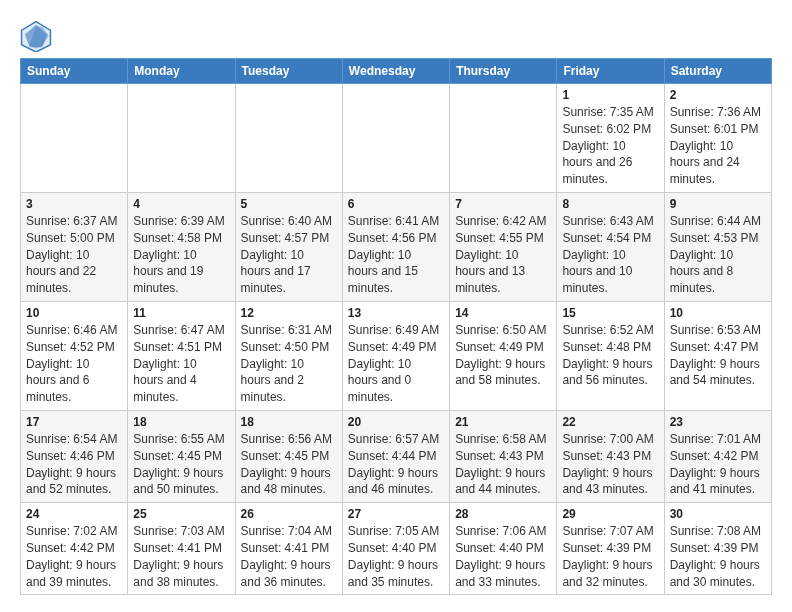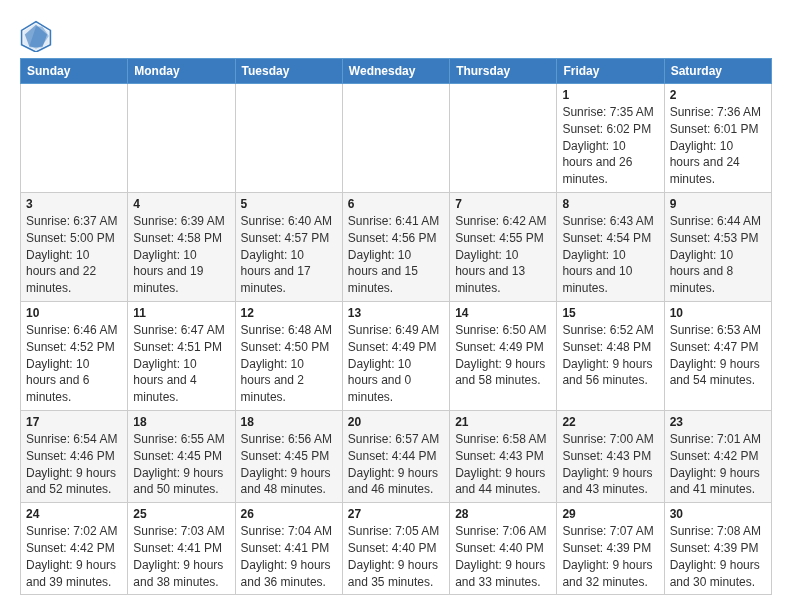--- a/index.html
+++ b/index.html
@@ -208,21 +208,21 @@
 Daylight: 10 hours and 6 minutes.</div>
           </td>
           <td>
             <span class="day-number">11</span>
             <div class="cell-content">Sunrise: 6:47 AM
 Sunset: 4:51 PM
 Daylight: 10 hours and 4 minutes.</div>
           </td>
           <td>
             <span class="day-number">12</span>
-            <div class="cell-content">Sunrise: 6:48 AM
+            <div class="cell-content">Sunrise: 6:31 AM
 Sunset: 4:50 PM
 Daylight: 10 hours and 2 minutes.</div>
           </td>
           <td>
             <span class="day-number">13</span>
             <div class="cell-content">Sunrise: 6:49 AM
 Sunset: 4:49 PM
 Daylight: 10 hours and 0 minutes.</div>
           </td>
           <td>

